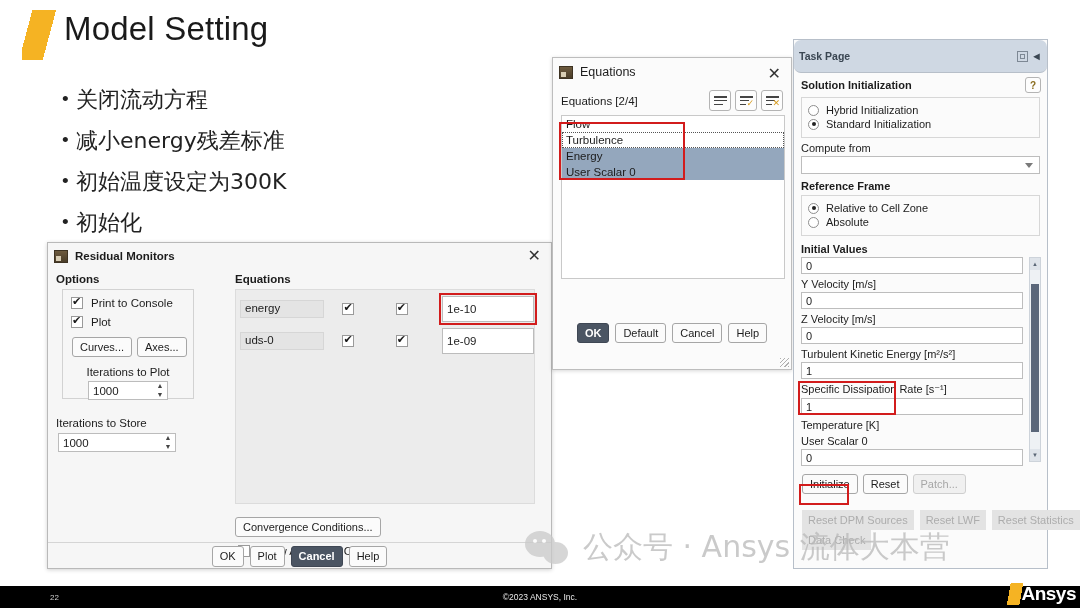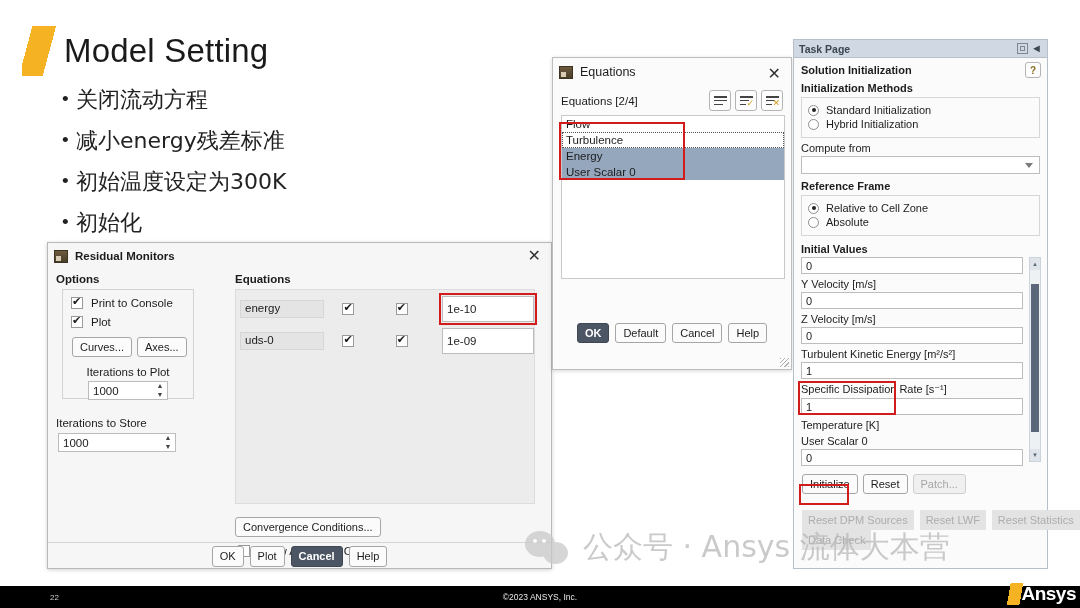--- a/index.html
+++ b/index.html
@@ -5,21 +5,21 @@
   * { box-sizing: border-box; margin: 0; padding: 0; }
   body {
     width: 1080px; height: 608px;
     background: #ffffff;
     font-family: "Liberation Sans", "DejaVu Sans", sans-serif;
     position: relative;
     overflow: hidden;
   }
 
   
-  #slide-title-wrap { position: absolute; left: 22px; top: 26px; display: flex; align-items: center; }
+  #slide-title-wrap { position: absolute; left: 22px; top: 10px; display: flex; align-items: flex-start; }
   #title-slash {
     width: 34px; height: 50px; margin-right: 8px;
     background: linear-gradient(105deg, transparent 0 22%, #F5B323 22% 72%, transparent 72% 100%);
   }
   #slide-title { font-size: 33px; color: #1a1a1a; letter-spacing: .2px; font-weight: 400; }
 
   
   #bullets { position: absolute; left: 62px; top: 84px; width: 470px; }
   .bullet { display: flex; align-items: flex-start; margin-bottom: 10px; }
   .bullet .dot { width: 14px; font-size: 19px; line-height: 30px; color: #222; }
@@ -150,22 +150,23 @@
   #eqd-footer { position: absolute; left: 0; right: 0; top: 265px; display: flex; justify-content: center; gap: 6px; }
   #eqd-resize { position: absolute; right: 2px; bottom: 2px; width: 9px; height: 9px;
     background: repeating-linear-gradient(135deg, #b0b0b0 0 1px, transparent 1px 3px); }
 
   
   #task-page {
     position: absolute; left: 793px; top: 39px; width: 255px; height: 530px;
     background: #fbfbfb; border: 1px solid #b7bfc9; font-size: 11px; color: #1c1c1c;
   }
   #tp-header {
-    height: 18px; background: #cfd8e3; display: flex; align-items: center; padding: 8px 5px;
+    height: 18px; background: #cfd8e3; display: flex; align-items: center; padding: 16px 5px;
     border-bottom: 1px solid #b7bfc9;
+    border-radius: 7px;
   }
   #tp-title { font-weight: 700; font-size: 10.5px; color: #3a4652; flex: 1; }
   .tp-hicon { width: 11px; height: 11px; margin-left: 3px; position: relative; }
   #tp-icon-float { border: 1px solid #7d8894; }
   #tp-icon-float::after { content:""; position:absolute; left:2px; top:2px; right:2px; bottom:2px; border:1px solid #7d8894; }
   #tp-icon-collapse { color:#3a4652; font-size: 11px; line-height: 11px; text-align:center; }
 
   #tp-body { position: relative; padding: 6px 7px; }
   #tp-section-title { font-weight: 700; font-size: 11px; margin-bottom: 6px; }
   #tp-help-btn {
@@ -417,29 +418,28 @@
   <div id="tp-header">
     <span id="tp-title">Task Page</span>
     <span class="tp-hicon" id="tp-icon-float"></span>
     <span class="tp-hicon" id="tp-icon-collapse">◄</span>
   </div>
 
   <div id="tp-body">
     <div id="tp-section-title">Solution Initialization</div>
     <div id="tp-help-btn">?</div>
 
-    <div class="tp-label">Initialization Methods</div>
     <div class="tp-group">
+      <div class="radio-row">
+        <span class="radio"></span>
+        <span>Hybrid  Initialization</span>
+      </div>
       <div class="radio-row">
         <span class="radio on"></span>
         <span>Standard Initialization</span>
-      </div>
-      <div class="radio-row">
-        <span class="radio"></span>
-        <span>Hybrid  Initialization</span>
       </div>
     </div>
 
     <div class="tp-plainlabel">Compute from</div>
     <div id="compute-from-select">
       <span style="font-size:11px;padding-left:4px;line-height:17px;display:block"></span>
       <span id="compute-from-arrow"></span>
     </div>
 
     <div class="tp-label" style="margin-top:6px">Reference Frame</div>

